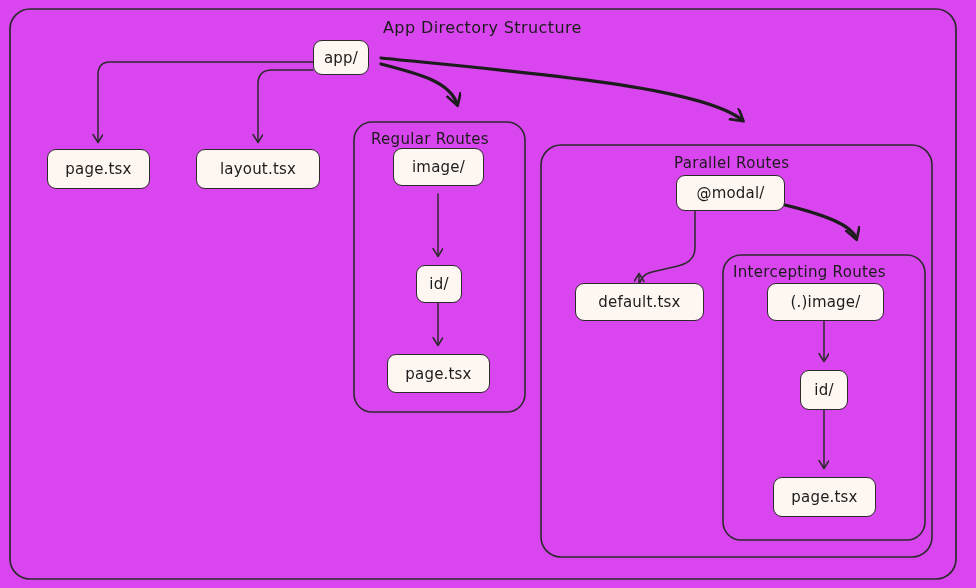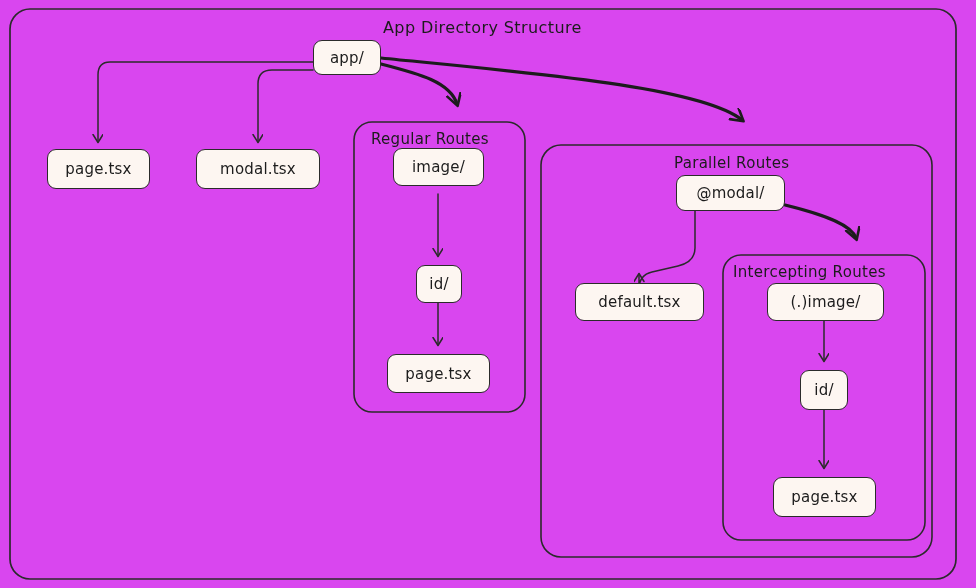--- a/index.html
+++ b/index.html
@@ -99,25 +99,25 @@
   </svg>
 
   <div class="diagram-title" style="left:383px; top:18px;">App Directory Structure</div>
 
   <div class="cluster-label" style="left:371px; top:130px;">Regular Routes</div>
 
   <div class="cluster-label" style="left:674px; top:154px;">Parallel Routes</div>
 
   <div class="cluster-label" style="left:733px; top:263px;text-align:center;">Intercepting Routes</div>
 
-  <div class="node" style="left:313px; top:40px; width:68px; height:35px;">app/</div>
+  <div class="node" style="left:313px; top:40px; width:56px; height:35px;">app/</div>
 
   <div class="node" style="left:47px; top:149px; width:103px; height:40px;">page.tsx</div>
 
-  <div class="node" style="left:196px; top:149px; width:124px; height:40px;">modal.tsx</div>
+  <div class="node" style="left:196px; top:149px; width:124px; height:40px;">layout.tsx</div>
 
   <div class="node" style="left:393px; top:148px; width:91px; height:38px;">image/</div>
 
   <div class="node" style="left:416px; top:265px; width:46px; height:38px;">id/</div>
 
   <div class="node" style="left:387px; top:354px; width:103px; height:39px;">page.tsx</div>
 
   <div class="node" style="left:676px; top:175px; width:109px; height:36px;">@modal/</div>
 
   <div class="node" style="left:575px; top:283px; width:129px; height:38px;">default.tsx</div>

